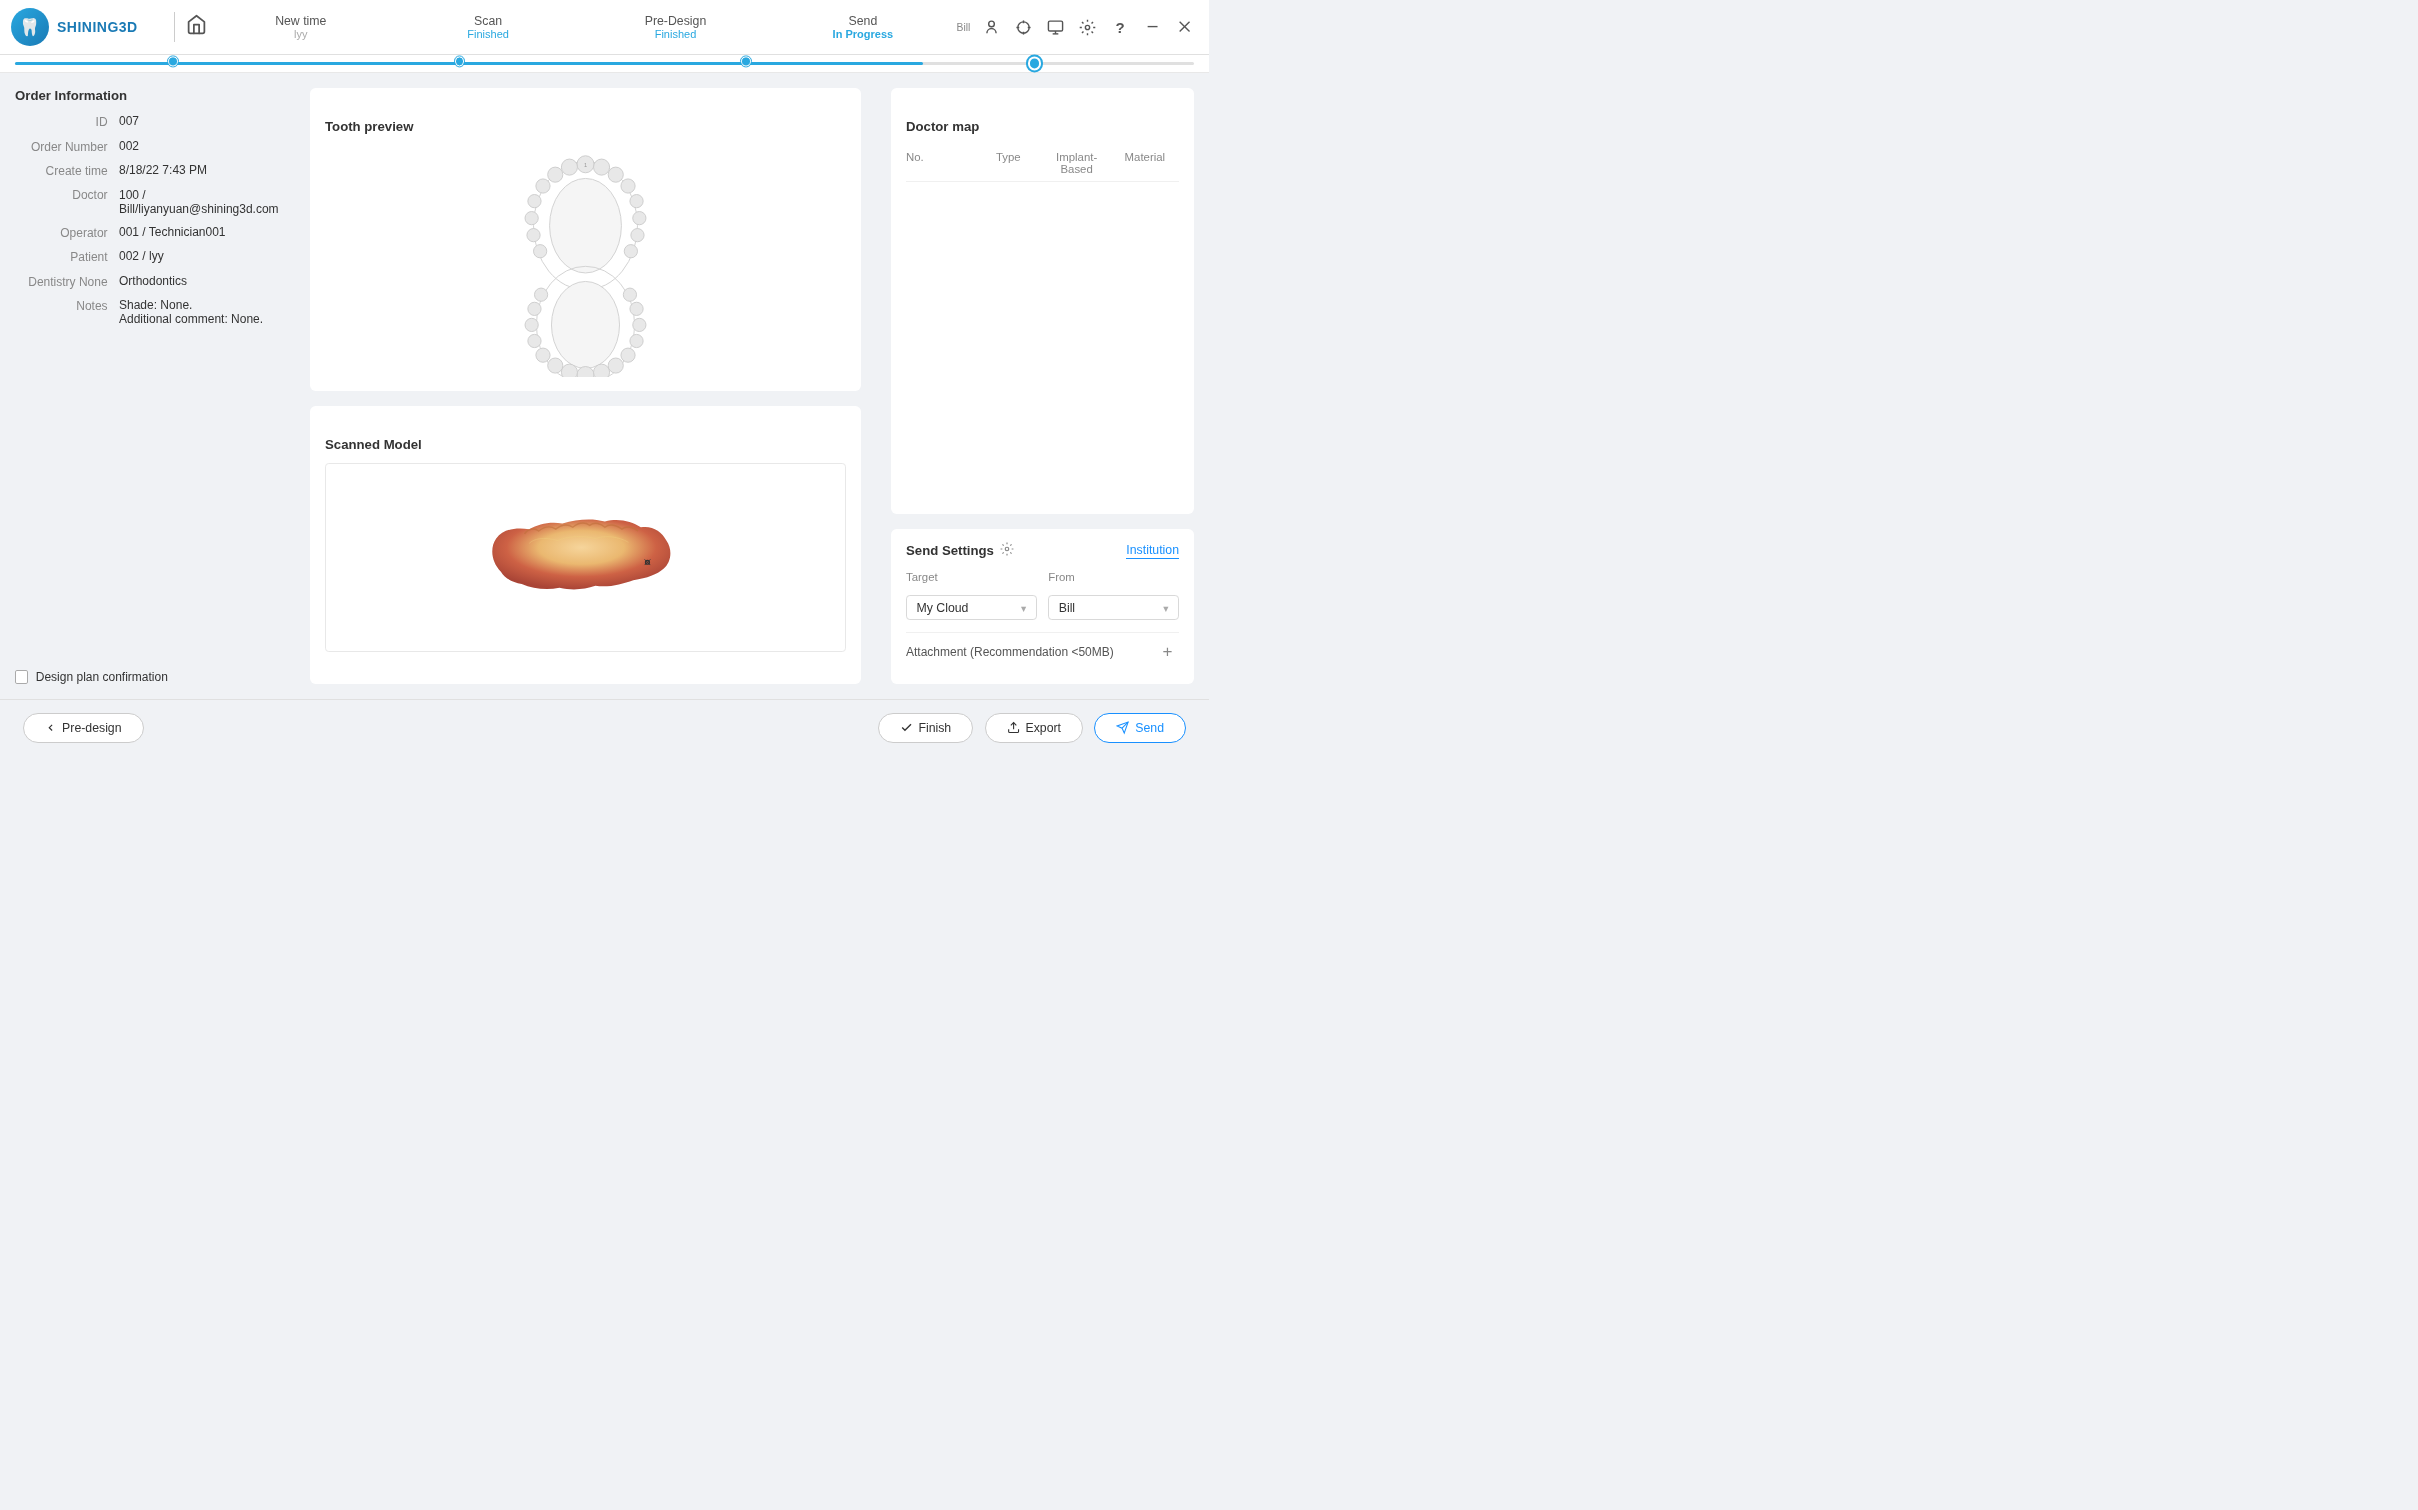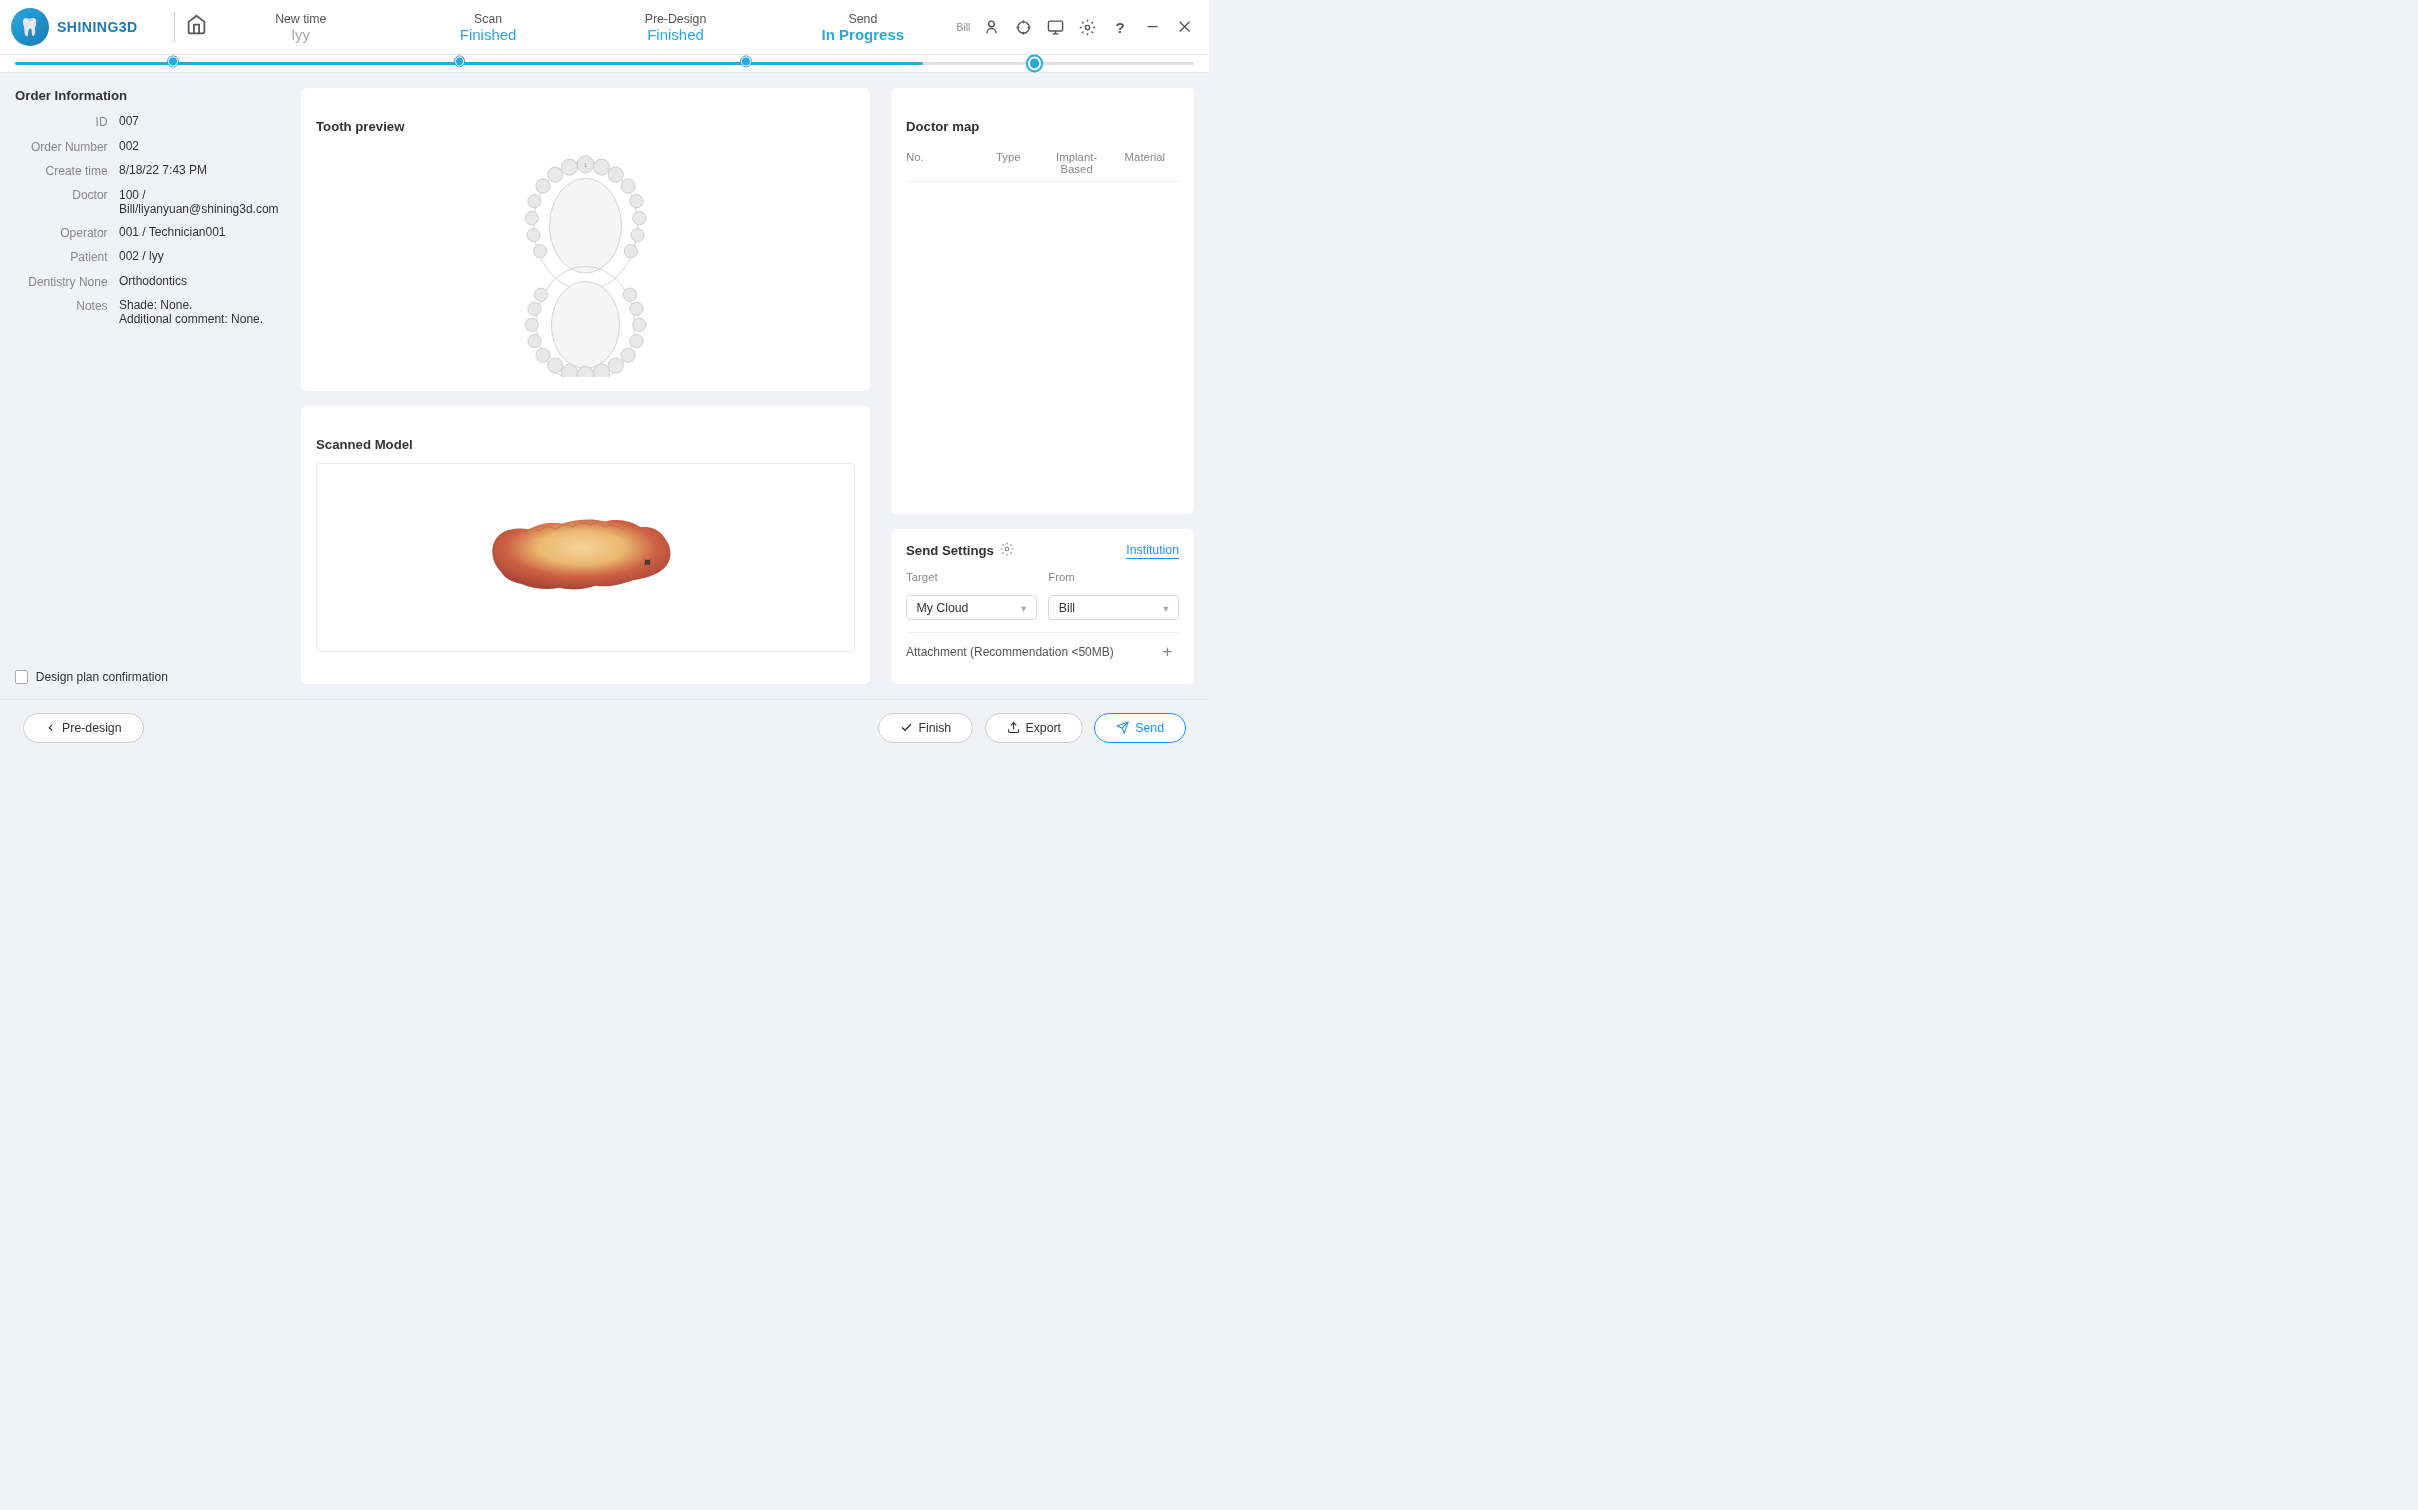--- a/index.html
+++ b/index.html
@@ -82,21 +82,21 @@
       font-size: 10.4px;
       color: #888;
       margin-right: 1.9px;
     }
 
     
     .main-content {
       display: flex;
       height: calc(755px - 55px - 17px - 57px);
       padding: 15px;
-      gap: 21px;
+      gap: 30px;
     }
 
     
     .left-panel {
       width: 265px;
       flex-shrink: 0;
       display: flex;
       flex-direction: column;
       gap: 0;
     }
@@ -331,21 +331,21 @@
       flex-direction: column;
       align-items: center;
       justify-content: center;
     }
     .step-label {
       font-size: 12.3px;
       font-weight: 500;
       color: #555;
     }
     .step-status {
-      font-size: 15px;
+      font-size: 11px;
       color: #aaa;
     }
     .step-status.cyan { color: #29a8e0; }
     .step-status.cyan-bold { color: #29a8e0; font-weight: 700; }
 
     
     .dots-row {
       height: 17px;
       background: white;
       display: flex;

